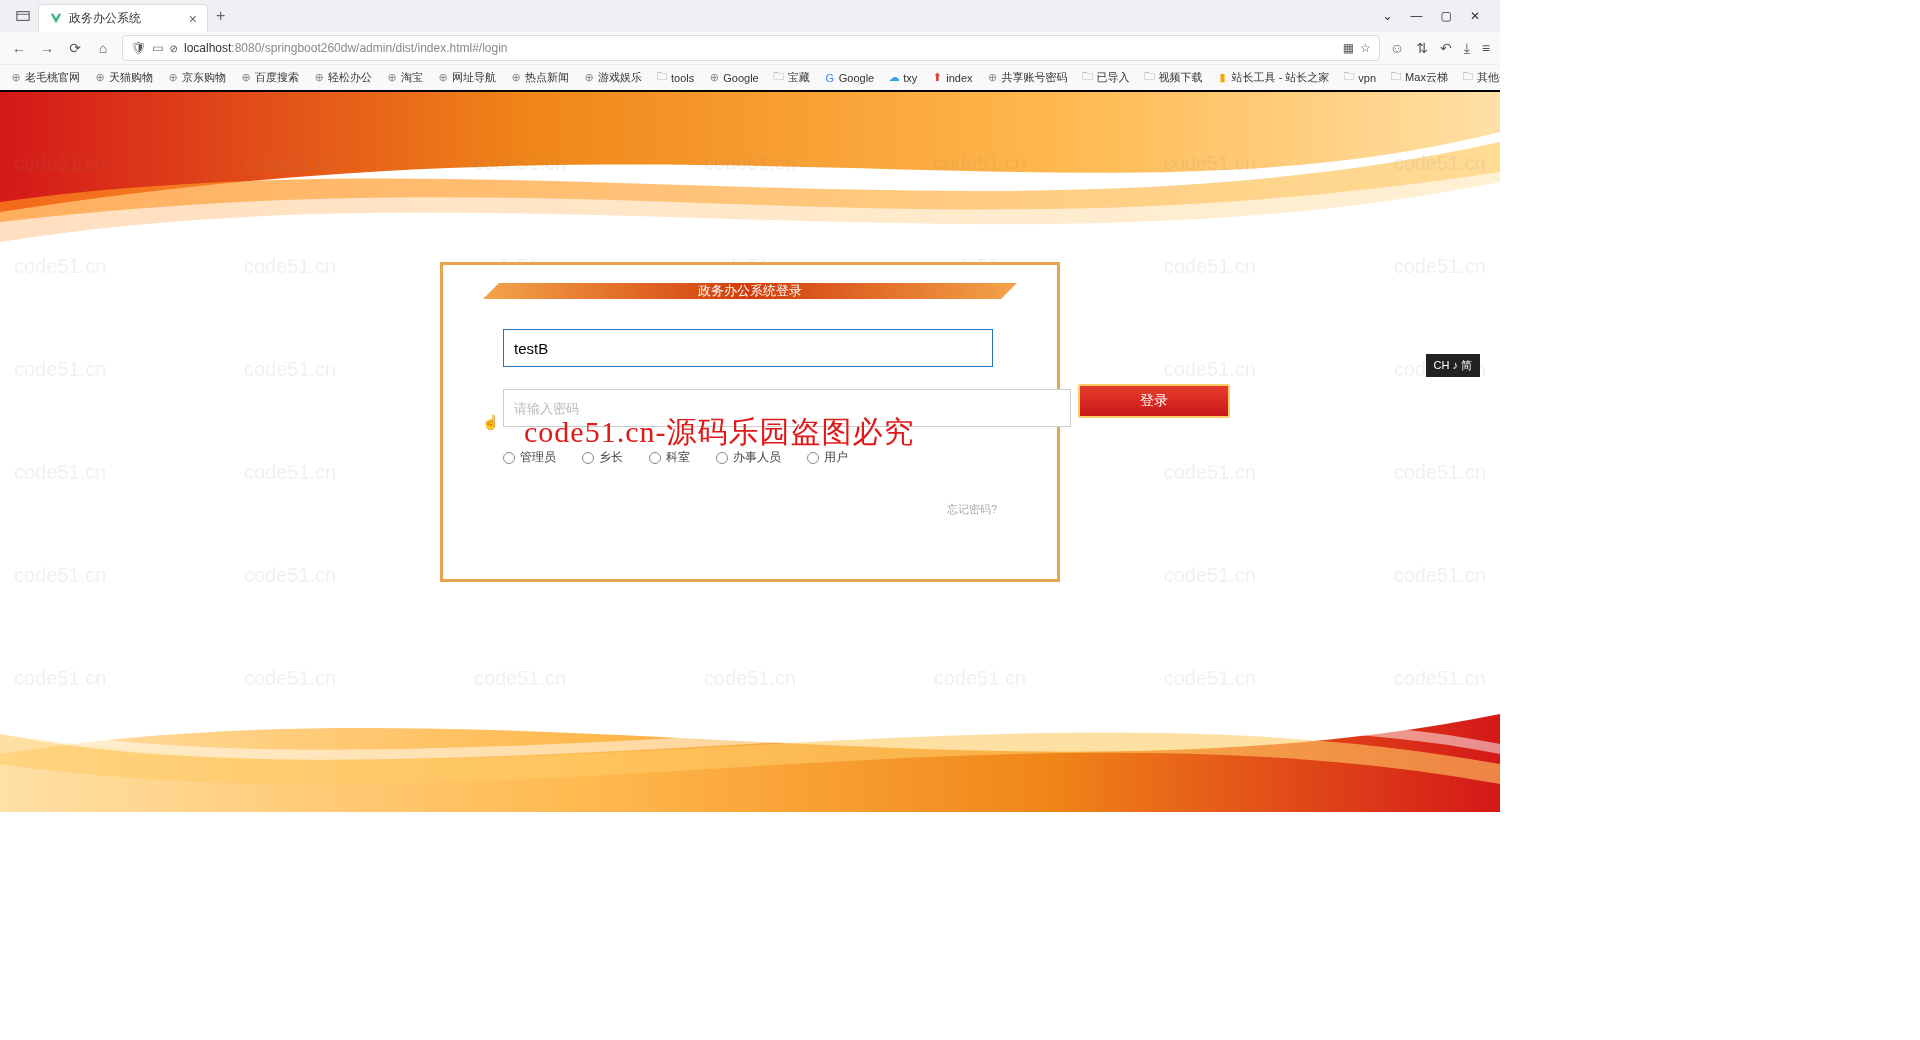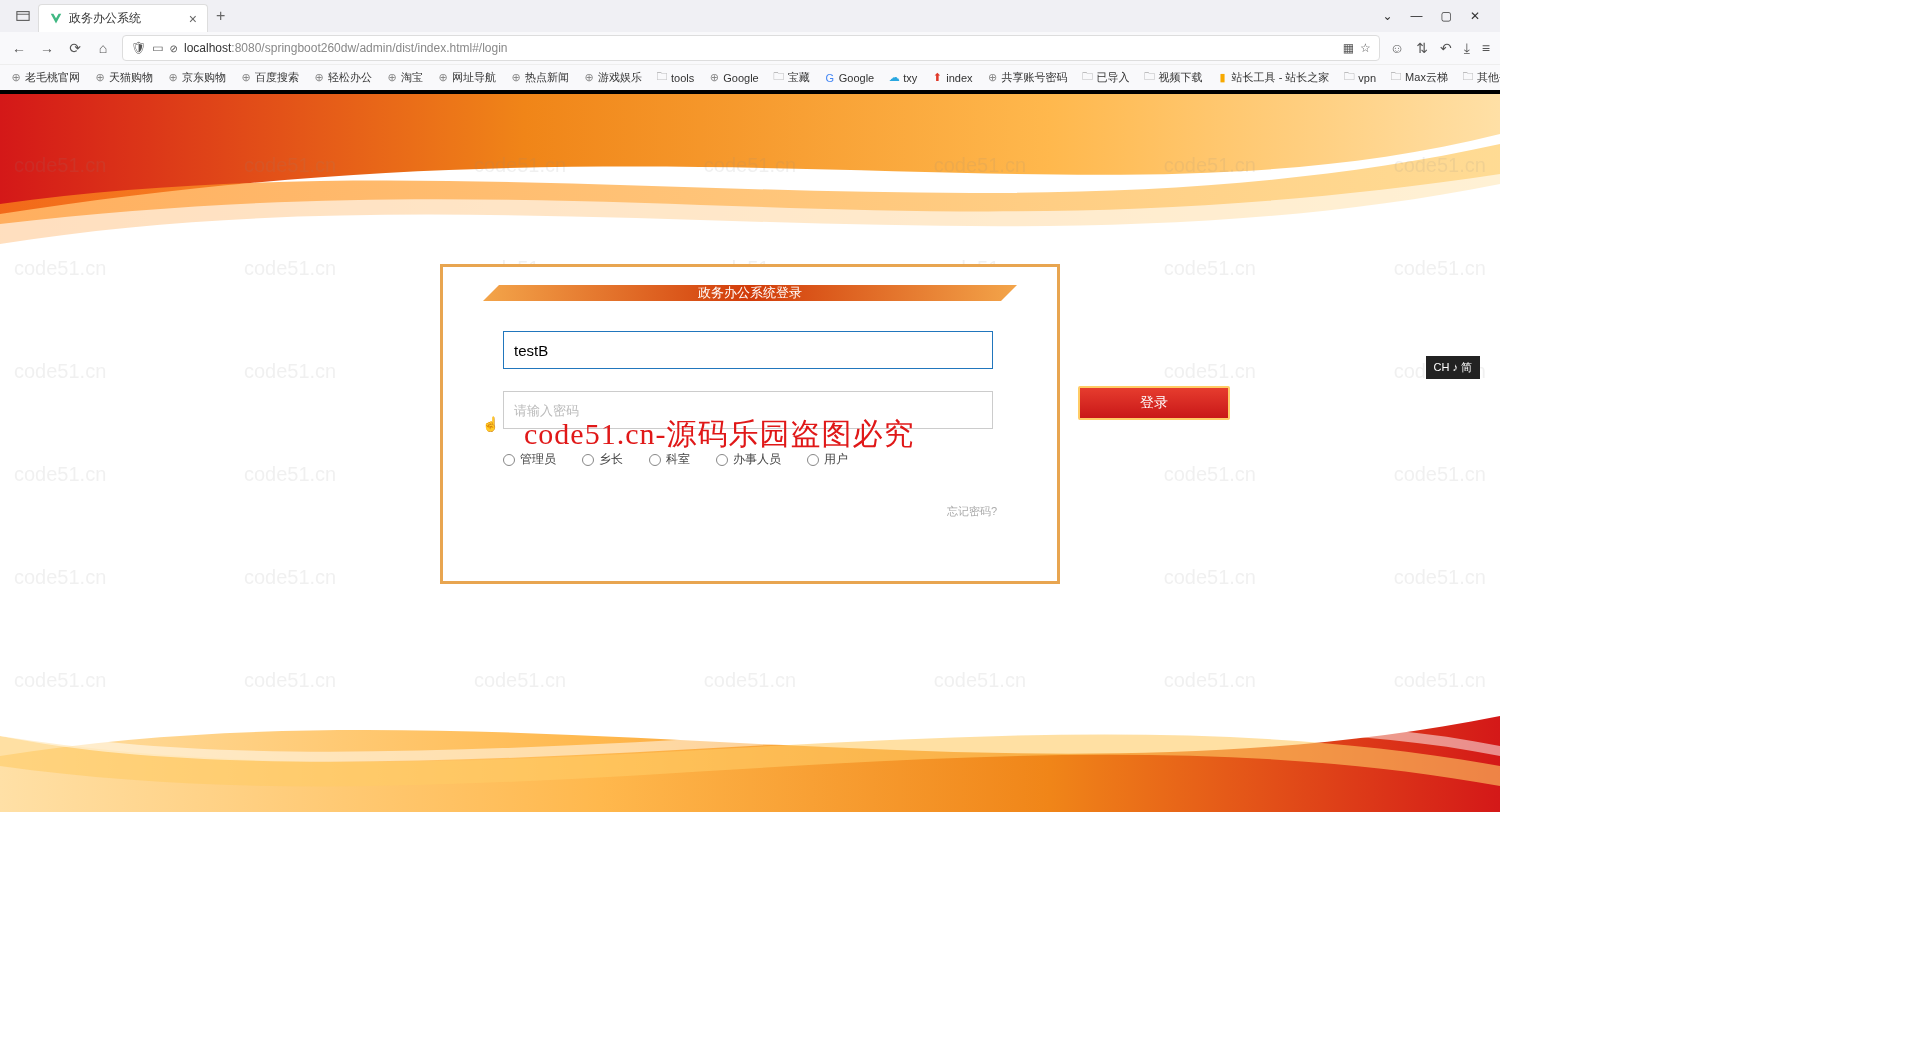--- a/index.html
+++ b/index.html
@@ -1,19 +1,19 @@
 <!DOCTYPE html>
 <html><head>
 <meta charset="utf-8">
 <style>
 *{margin:0;padding:0;box-sizing:border-box;font-family:"Microsoft YaHei",Arial,sans-serif}
 body{width:1500px;height:812px;background:#fff;overflow:hidden;position:relative}
 
 
-.browser-chrome{background:#f0f0f4;border-bottom:4px solid #000000}
+.browser-chrome{background:#f0f0f4;border-bottom:2px solid #000000}
 .tab-bar{display:flex;align-items:center;height:32px;padding:0 8px}
 .tab-spacer{width:30px;display:flex;align-items:center;justify-content:center}
 .tab{display:flex;align-items:center;background:#fff;border-radius:4px 4px 0 0;padding:4px 10px;height:28px;margin-top:4px;min-width:170px;gap:6px;border:1px solid #ddd;border-bottom:none}
 .tab .favicon{width:14px;height:14px;color:#41b883}
 .tab-title{font-size:12px;color:#333;flex:1}
 .tab-close{font-size:14px;color:#666;cursor:pointer}
 .new-tab{font-size:16px;color:#666;padding:0 8px;cursor:pointer}
 .window-controls{margin-left:auto;display:flex;gap:18px;padding-right:12px;color:#333;font-size:12px}
 .window-controls span{cursor:pointer}
 
@@ -42,21 +42,21 @@
 
 .watermark{position:absolute;inset:0;pointer-events:none;opacity:0.12;color:#888;font-size:20px}
 .wm-row{display:flex;justify-content:space-between;padding:0 10px}
 .wm-row span{padding:0 4px}
 
 
 .login-card{position:absolute;left:440px;top:170px;width:620px;height:320px;border:3px solid #e8a550;background:#fff}
 .login-header{margin:18px 40px 0 40px;height:16px;background:linear-gradient(90deg,#f3a54a,#d23c0a 50%,#f3a54a);color:#fff;font-size:13px;display:flex;align-items:center;justify-content:center;position:relative;clip-path:polygon(3% 0,100% 0,97% 100%,0 100%)}
 .login-body{padding:30px 60px 10px 60px}
 .text-input{width:490px;height:38px;border:1px solid #2176bd;padding:0 10px;font-size:15px;outline:none;margin-bottom:22px}
-.pwd-input{width:490px;height:38px;border:1px solid #ccc;padding:0 10px;font-size:13px;outline:none;margin-bottom:18px;color:#aaa}
+.pwd-input{width:568px;height:38px;border:1px solid #ccc;padding:0 10px;font-size:13px;outline:none;margin-bottom:18px;color:#aaa}
 .pwd-input::placeholder{color:#bbb}
 .radio-row{display:flex;gap:26px;font-size:12px;color:#444;margin-top:4px}
 .radio-item{display:flex;align-items:center;gap:5px;cursor:pointer}
 .radio-circle{width:12px;height:12px;border:1px solid #888;border-radius:50%}
 .forgot{text-align:right;margin-top:36px;font-size:11px}
 .forgot a{color:#aaa;text-decoration:none}
 
 
 .login-btn{position:absolute;left:1078px;top:292px;width:152px;height:34px;background:linear-gradient(180deg,#e63c2e,#c91818);border:2px solid #ffcc66;color:#fff;font-size:14px;cursor:pointer;border-radius:2px}
 

